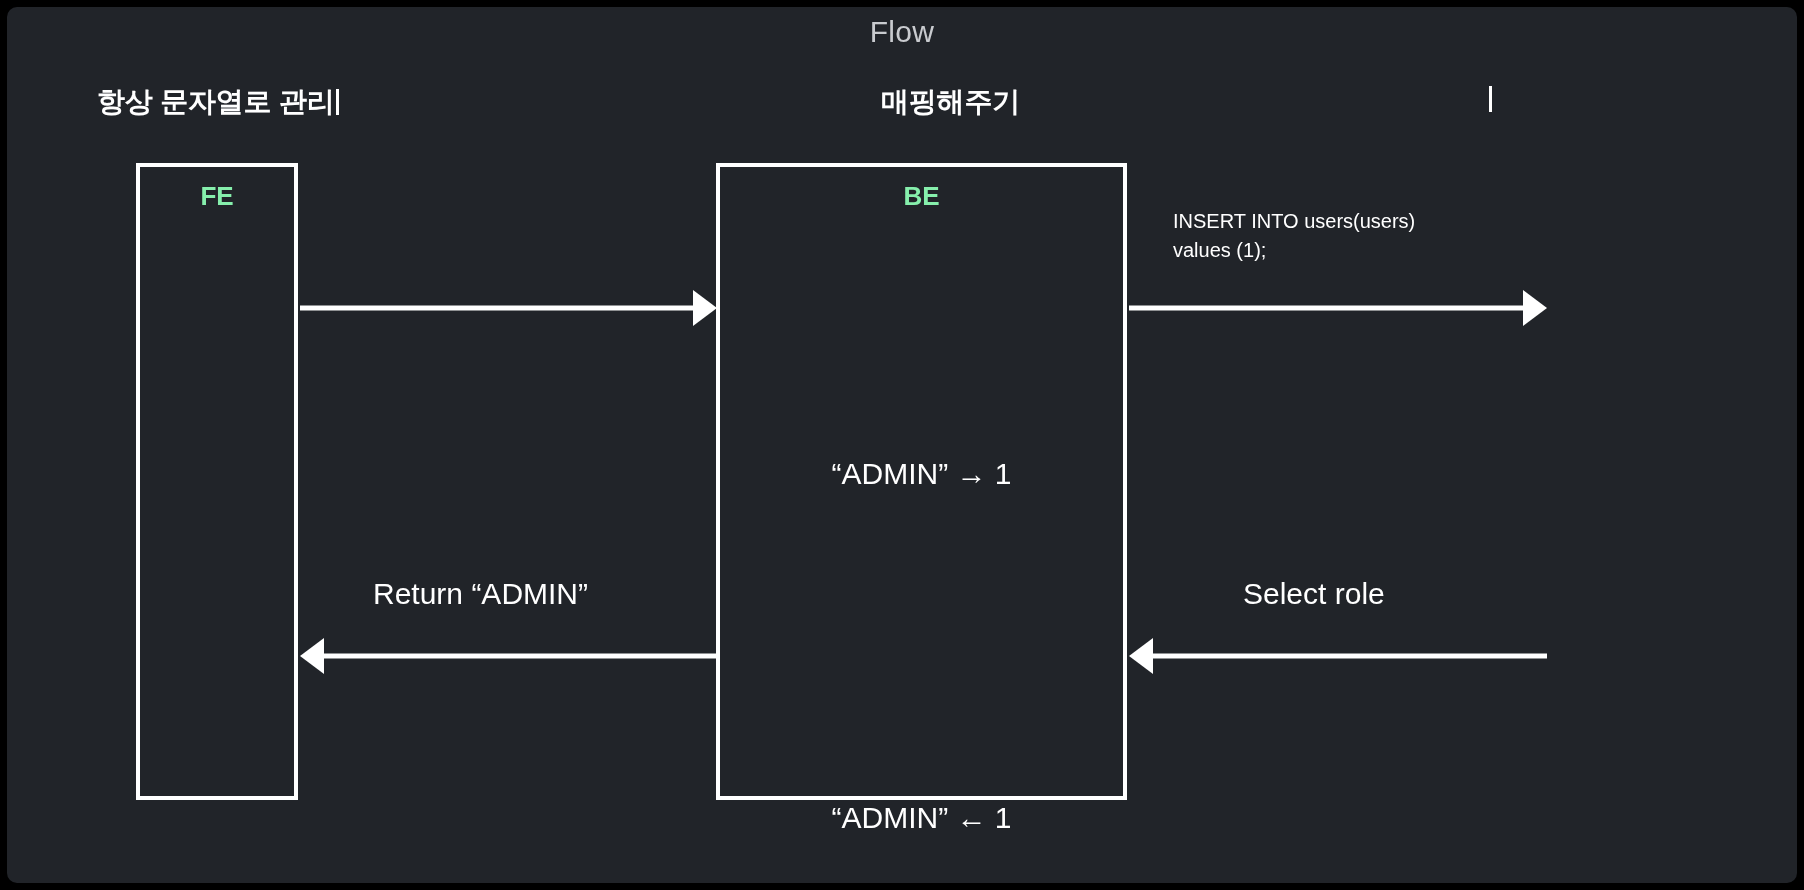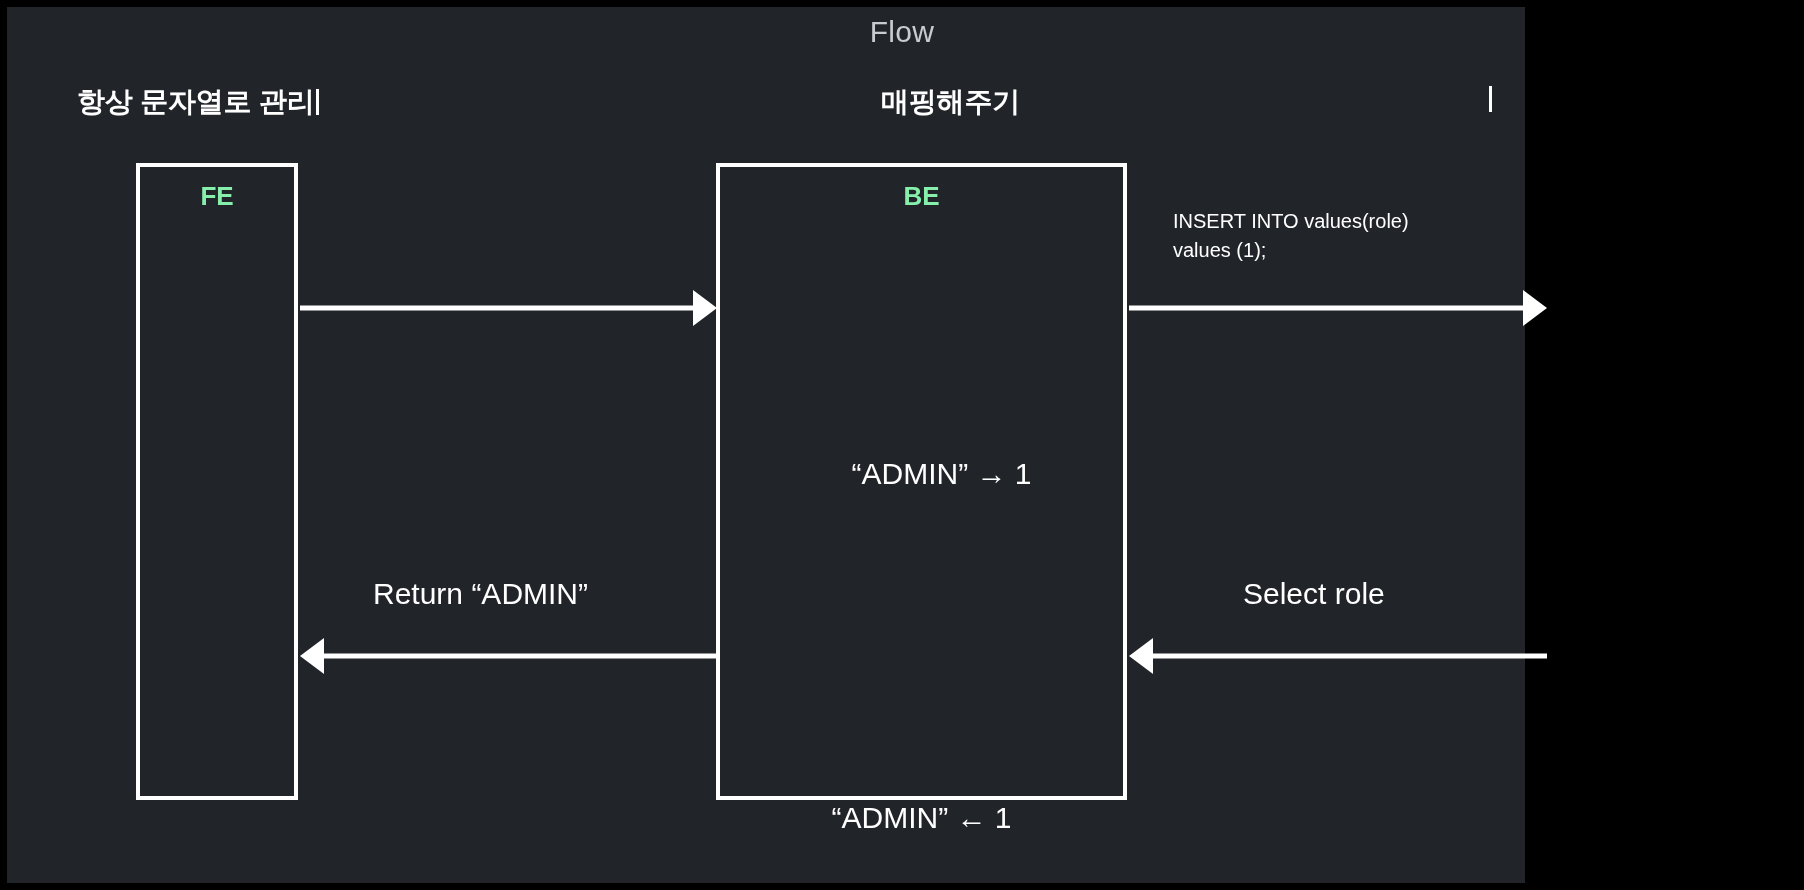--- a/index.html
+++ b/index.html
@@ -13,24 +13,25 @@
     height: 890px;
     overflow: hidden;
     font-family: "Liberation Sans", sans-serif;
   }
 
   
   #canvas {
     position: absolute;
     left: 7px;
     top: 7px;
-    width: 1518px;
+    width: 1790px;
     height: 876px;
     background: #212429;
     box-sizing: border-box;
+    border-radius: 10px;
   }
 
   
   .flow-title {
     position: absolute;
     left: 0;
     top: 8px;
     width: 1790px;
     text-align: center;
     font-size: 30px;
@@ -41,21 +42,21 @@
 
   
   .col-caption {
     position: absolute;
     font-size: 28px;
     font-weight: 700;
     color: #ffffff;
     white-space: nowrap;
     letter-spacing: -0.2px;
   }
-  .col-caption.fe   { left: 70px;   top: 76px; text-align: center; }
+  .col-caption.fe   { left: 90px;   top: 76px; text-align: center; }
   .col-caption.be   { left: 832px;  top: 76px; margin-left: 42px; }
   .col-caption.db   { left: 1481px; top: 76px; }
 
   
   .caret {
     display: inline-block;
     width: 3px;
     height: 26px;
     background: #ffffff;
     vertical-align: -4px;
@@ -87,21 +88,21 @@
   .be-note {
     position: absolute;
     left: 0;
     width: 100%;
     text-align: center;
     font-size: 30px;
     font-weight: 400;
     color: #ffffff;
     white-space: nowrap;
   }
-  .be-note.map    { top: 290px; padding-left: 20px; }
+  .be-note.map    { top: 290px; }
   .be-note.unmap  { top: 634px; }
 
   
   #arrows {
     position: absolute;
     left: 0;
     top: 0;
     width: 1790px;
     height: 876px;
     pointer-events: none;
@@ -166,21 +167,21 @@
     </g>
 
     <g>
       <line x1="710" y1="649" x2="317" y2="649" stroke="#ffffff" stroke-width="5"></line>
       <polygon points="317,631 293,649 317,667" fill="#ffffff"></polygon>
     </g>
   </svg>
 
 
   <div class="msg-label small msg-insert">
-    <div>INSERT INTO values(role)</div>
+    <div>INSERT INTO users(users)</div>
     <div>values (1);</div>
   </div>
 
   <div class="msg-label msg-select">Select role</div>
 
   <div class="msg-label msg-ret">Return “ADMIN”</div>
 
 </div>
 
 </body></html>

